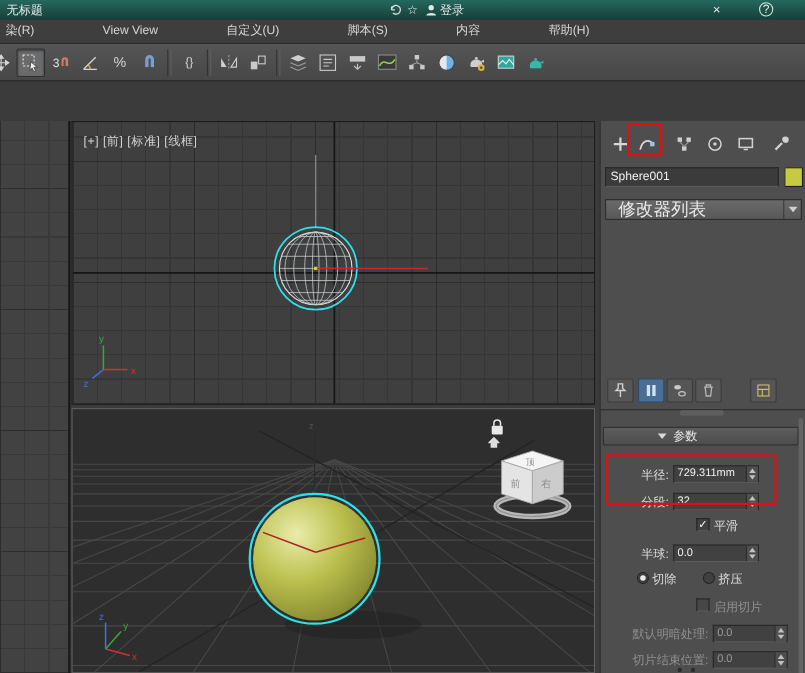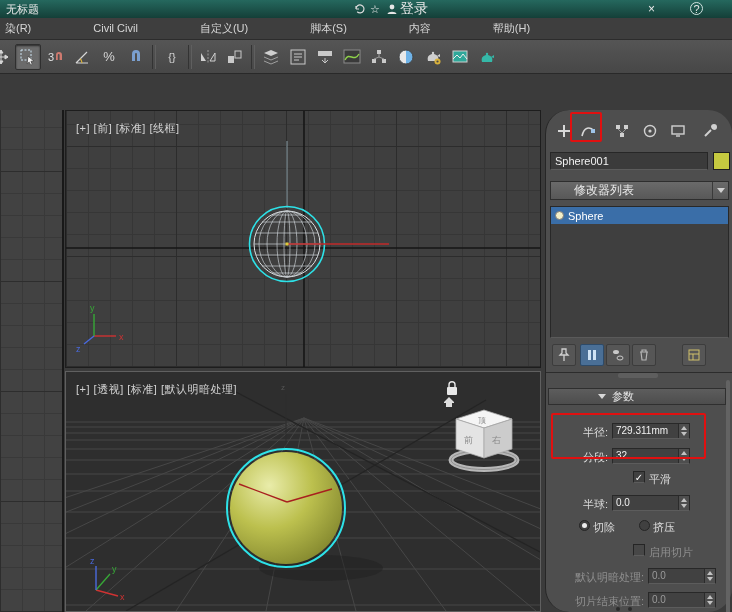--- a/index.html
+++ b/index.html
@@ -58,35 +58,35 @@
       repeating-linear-gradient(90deg,#363636 0 1px,transparent 1px 22px),
       repeating-linear-gradient(0deg,#363636 0 1px,transparent 1px 22px);
     border:1px solid #1d1d1d; }
   .vp-persp { position:absolute; left:65px; top:371px; width:476px; height:241px;
     background:#2e2e2e; border:1px solid #606060; }
   .vp-label { position:absolute; left:10px; top:10px; font-size:11px; color:#d3d3d3;
     letter-spacing:0.5px; z-index:5; }
   .vp-svg { position:absolute; left:0; top:0; }
   
   .cpanel { position:absolute; left:545px; top:110px; width:187px; height:502px;
-    background:#4e4e4e; border-left:1px solid #262626;border-radius:24px; }
+    background:#4e4e4e; border-left:1px solid #262626; }
   .ptabs { position:absolute; left:0; top:6px; width:187px; height:32px; }
   .ptab { position:absolute; top:3px; width:24px; height:24px; display:flex;
     align-items:center; justify-content:center; color:#d8d8d8; }
   .annot { position:absolute; border:2px solid #e01010; border-radius:2px;
     pointer-events:none; z-index:50; }
   .namefield { position:absolute; left:4px; top:42px; width:158px; height:18px;
     background:#3b3b3b; border:1px solid #272727; border-bottom-color:#5c5c5c;
     color:#f2f2f2; font-size:11px; line-height:16px; padding:0 4px; }
   .colorswatch { position:absolute; left:167px; top:42px; width:17px; height:18px;
     background:#c6ca40; border:1px solid #1e1e1e; }
   .modlist { position:absolute; left:4px; top:71px; width:179px; height:19px;
     background:linear-gradient(#6a6a6a,#585858); border:1px solid #2e2e2e;
     display:flex; align-items:center; }
-  .modlist .txt { flex:1; font-size:12px; color:#e9e9e9; padding-left:23px; }
+  .modlist .txt { flex:1; font-size:16px; color:#e9e9e9; padding-left:11px; }
   .modlist .arr { width:16px; height:100%; border-left:1px solid #3a3a3a;
     display:flex; align-items:center; justify-content:center; }
   .stack { position:absolute; left:4px; top:96px; width:179px; height:132px;
     background:#3f3f3f; border:1px solid #282828; border-bottom-color:#5a5a5a; }
   .stackrow { height:17px; background:#3a6ea8; display:flex; align-items:center; }
   .bulb { width:9px; height:9px; border-radius:50%; background:#f3efc8;
     border:1px solid #777; margin:0 4px 0 4px; }
   .stackrow .txt { font-size:11px; color:#fff; }
   .stackbtns { position:absolute; left:0; top:234px; width:187px; height:24px; }
   .sbtn { position:absolute; top:0; width:24px; height:22px; display:flex;
@@ -140,28 +140,28 @@
           <path d="M2 6a4 4 0 1 1 1.2 2.8M2 6V3M2 6h3" stroke="#dcdcdc" fill="none" stroke-width="1.2"></path>
         </svg>
     </div>
     <div class="tb-ic" style="left:370px;">☆</div>
     <div class="tb-ic" style="left:386px;">
       <svg class="icon-svg" width="12" height="12" viewBox="0 0 12 12">
           <circle cx="6" cy="4" r="2.4" fill="#e6e6e6"></circle>
           <path d="M1.5 11c.5-3 8.5-3 9 0z" fill="#e6e6e6"></path>
         </svg>
     </div>
-    <div class="tb-ic" style="left:400px; font-size:14px;">登录</div>
+    <div class="tb-ic" style="left:400px; font-size:11px;">登录</div>
     <div class="tb-ic" style="left:648px; font-size:12px;">×</div>
     <div class="tb-ic" style="left:690px; font-size:11px; width:13px; height:13px; border:1px solid #cfe2df; border-radius:50%; justify-content:center;">?</div>
   </div>
 
   <div class="menubar">
     <span class="menu-item">染(R)</span>
-    <span class="menu-item">Civil Civil</span>
+    <span class="menu-item">View View</span>
     <span class="menu-item">自定义(U)</span>
     <span class="menu-item">脚本(S)</span>
     <span class="menu-item">内容</span>
     <span class="menu-item">帮助(H)</span>
   </div>
 
   <div class="toolbar">
     <div class="tbtn cut">
       <svg class="icon-svg" width="18" height="18" viewBox="0 0 18 18">
           <path d="M9 2v14M2 9h14M9 2l-2 3h4zM9 16l-2-3h4zM2 9l3-2v4zM16 9l-3-2v4z" stroke="#d6d6d6" fill="#d6d6d6" stroke-width="1"></path>
@@ -307,21 +307,20 @@
         <line x1="28" y1="225" x2="28" y2="203" stroke="#37a837"></line>
         <line x1="28" y1="225" x2="18" y2="233" stroke="#4a6adf"></line>
         <text x="53" y="229" font-size="9" fill="#cf3232">x</text>
         <text x="24" y="200" font-size="9" fill="#37a837">y</text>
         <text x="10" y="241" font-size="9" fill="#4a6adf">z</text>
       </g>
     </svg>
   </div>
 
   <div class="vp-persp">
-    <span class="vp-label">[+] [透视] [标准] [默认明暗处理]</span>
     <svg class="vp-svg" width="474" height="239" viewBox="0 0 474 239">
       <defs>
         <radialGradient id="sph" cx="0.35" cy="0.3" r="0.85">
           <stop offset="0%" stop-color="#e9ecaa"></stop>
           <stop offset="45%" stop-color="#bcc04e"></stop>
           <stop offset="100%" stop-color="#787c28"></stop>
         </radialGradient>
       </defs>
 
       <g stroke="#474747" stroke-width="1">
@@ -441,26 +440,20 @@
     <div class="namefield">Sphere001</div>
     <div class="colorswatch"></div>
 
     <div class="modlist">
       <span class="txt">修改器列表</span>
       <span class="arr">
           <span class="tri-down"></span>
         </span>
     </div>
 
-    <div class="stack">
-      <div class="stackrow">
-        <span class="bulb"></span>
-        <span class="txt">Sphere</span>
-      </div>
-    </div>
 
     <div class="stackbtns">
       <div class="sbtn" style="left:6px;">
         <svg class="icon-svg" width="14" height="14" viewBox="0 0 14 14">
             <path d="M5 1h4v4l2 2H3l2-2zM7 7v6" stroke="#d0d0d0" fill="none" stroke-width="1.3"></path>
           </svg>
       </div>
       <div class="sbtn active" style="left:34px;">
         <svg class="icon-svg" width="14" height="14" viewBox="0 0 14 14">
             <rect x="3" y="2" width="3" height="10" fill="#cfe3f5"></rect>

